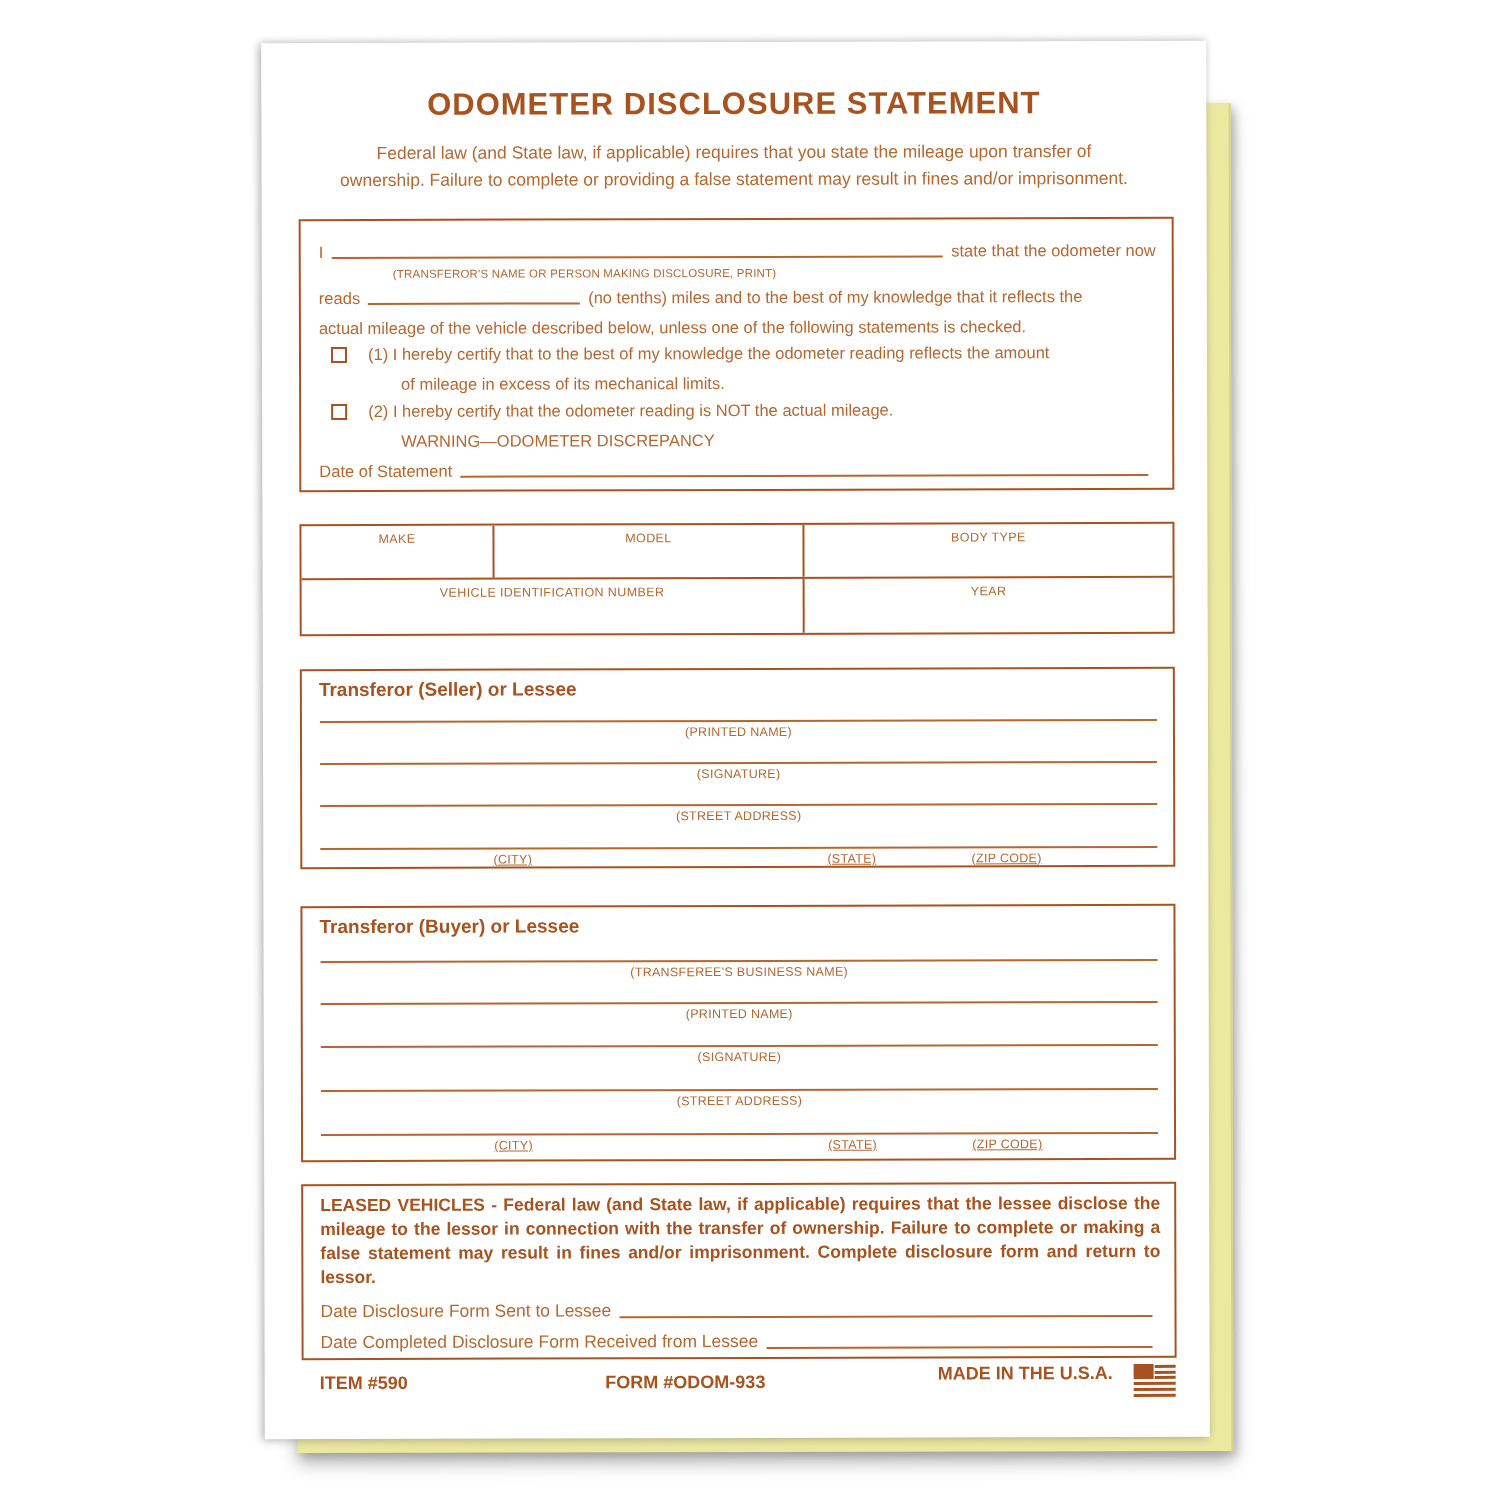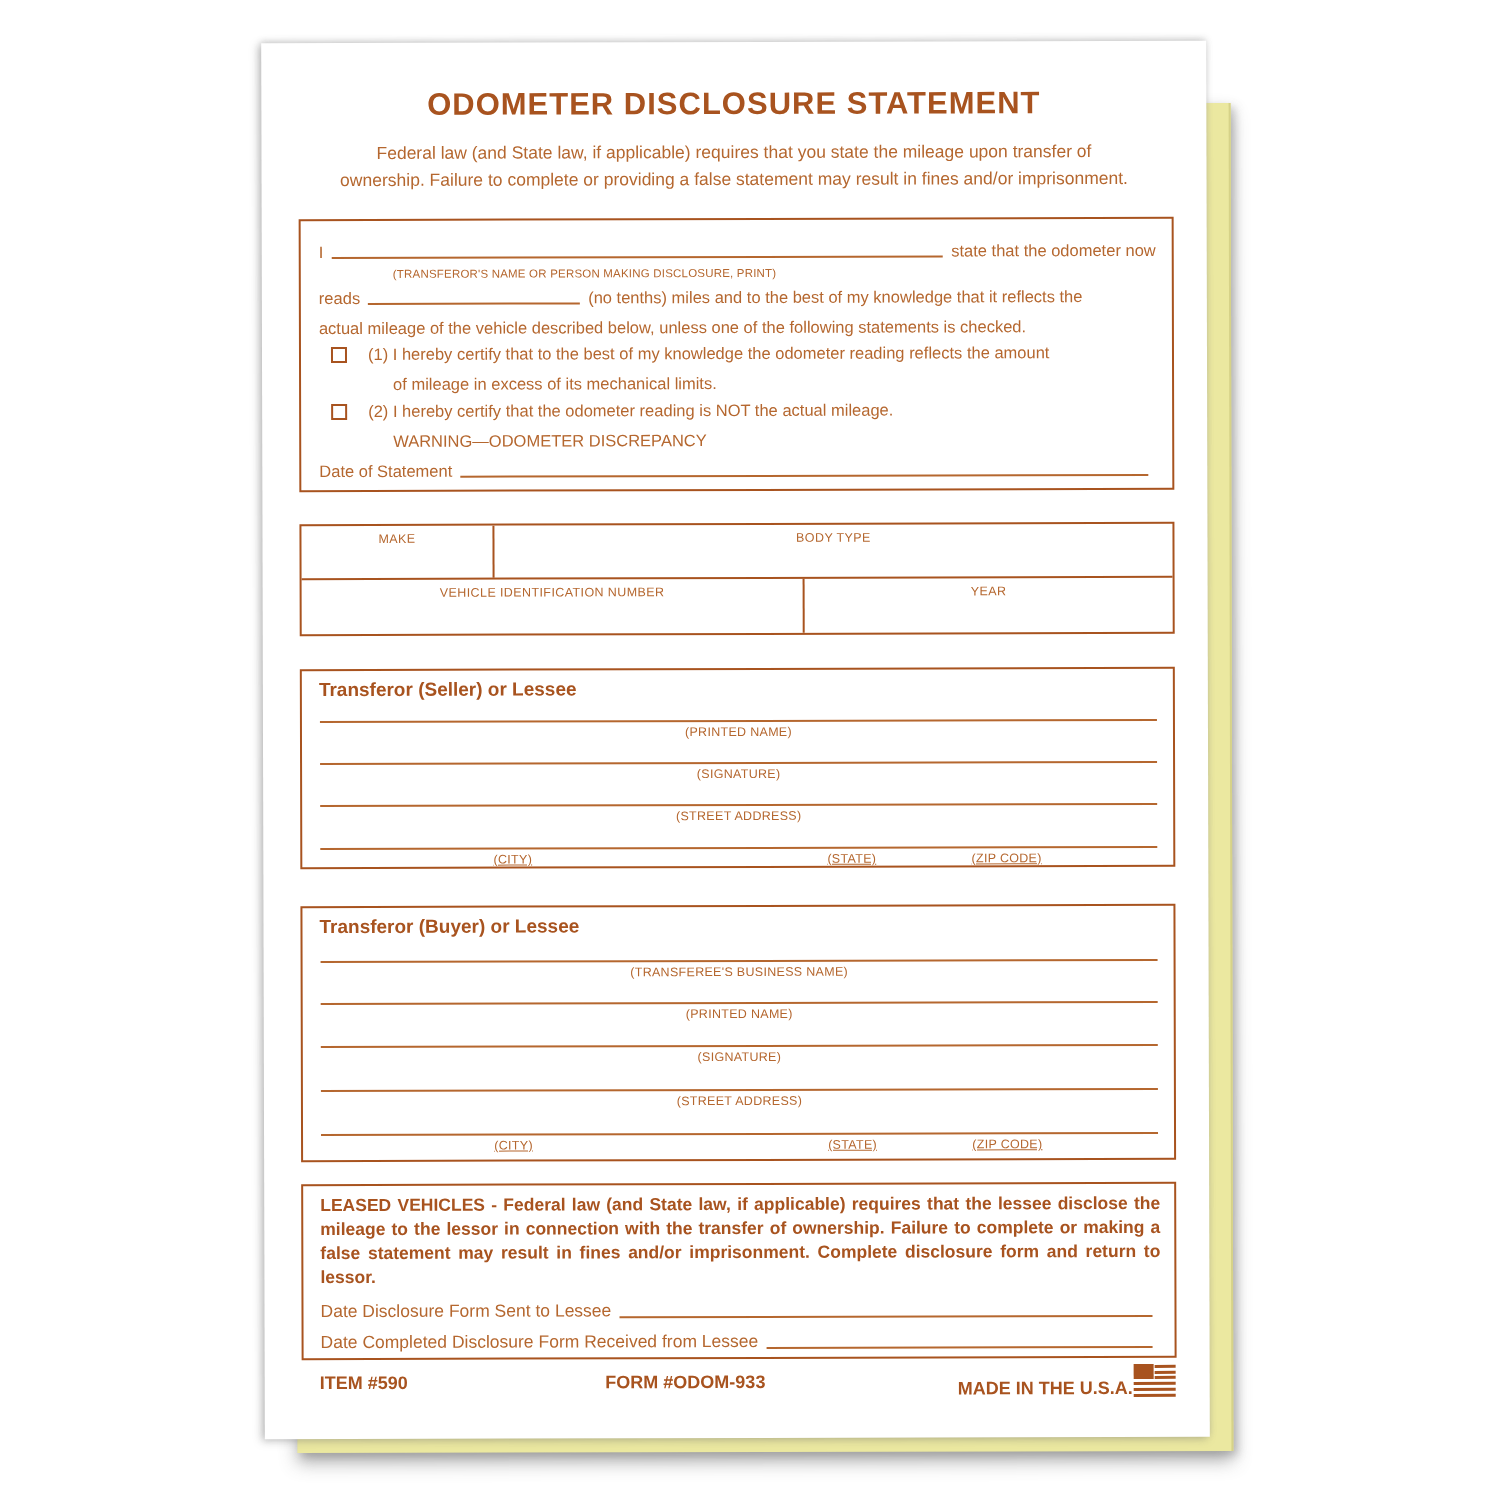--- a/index.html
+++ b/index.html
@@ -43,21 +43,21 @@
 
   
   .stmt{left:37px;top:176px;width:875px;height:273px;font-size:16.5px;}
   .stmt .row{position:absolute;left:18px;right:16px;display:flex;align-items:flex-end;white-space:nowrap;}
   .fill{flex:1 1 auto;border-bottom:2px solid var(--ink2);margin:0 8px 3px 8px;min-width:30px;}
   .shortline{display:inline-block;width:212px;border-bottom:2px solid var(--ink2);margin:0 8px 3px 8px;}
   .hint{position:absolute;left:92px;top:47px;font-size:11.5px;letter-spacing:.2px;white-space:nowrap;}
   .plain{position:absolute;left:18px;white-space:nowrap;}
   .cbrow{position:absolute;left:30px;display:flex;align-items:flex-start;white-space:nowrap;}
   .cb{display:inline-block;width:16px;height:16px;border:2px solid var(--ink);margin-right:21px;margin-top:2px;background:#fff;}
-  .cont{position:absolute;left:92px;white-space:nowrap;}
+  .cont{position:absolute;left:100px;white-space:nowrap;}
 
   
   .vtable{position:absolute;left:37px;top:481px;width:875px;border:2px solid var(--ink);}
   .vrow{display:flex;height:54px;}
   .vrow.first{border-bottom:2px solid var(--ink);}
   .vcell{border-right:2px solid var(--ink);text-align:center;padding-top:6px;
          font-size:12.5px;letter-spacing:.4px;color:var(--ink2);}
   .vcell.last{border-right:none;flex:1 1 auto;}
 
   
@@ -79,21 +79,21 @@
   }
   .leased .drow{position:absolute;left:17px;right:14px;display:flex;align-items:flex-end;
     font-size:17.5px;white-space:nowrap;color:var(--ink2);}
 
   
   .footer{position:absolute;left:37px;top:1322px;width:875px;display:flex;align-items:center;
     font-size:18px;font-weight:bold;color:var(--ink);}
   .footer .fi{flex:1 1 0;white-space:nowrap;}
   .footer .fi.left{padding-left:18px;text-align:left;}
   .footer .fi.mid{text-align:left;}
-  .footer .fi.right{text-align:right;display:flex;align-items:flex-end;justify-content:flex-end;gap:0;}
+  .footer .fi.right{text-align:right;display:flex;align-items:flex-start;justify-content:flex-end;gap:20px;}
   .flag{display:inline-block;}
 </style>
 </head>
 <body>
 
 <div class="scene">
   <div class="carbon"></div>
 
   <div class="page">
 
@@ -134,20 +134,21 @@
 
       <div class="row" style="top:241px;">
         <span>Date of Statement</span>
         <span class="fill"></span>
       </div>
     </div>
 
     <div class="vtable">
       <div class="vrow first">
         <div class="vcell" style="width:193px;">MAKE</div>
+        <div class="vcell" style="width:310px;">MODEL</div>
         <div class="vcell last">BODY TYPE</div>
       </div>
       <div class="vrow">
         <div class="vcell" style="width:503px;">VEHICLE IDENTIFICATION NUMBER</div>
         <div class="vcell last">YEAR</div>
       </div>
     </div>
 
     <div class="box party seller">
       <div class="sec-title">Transferor (Seller) or Lessee</div>

